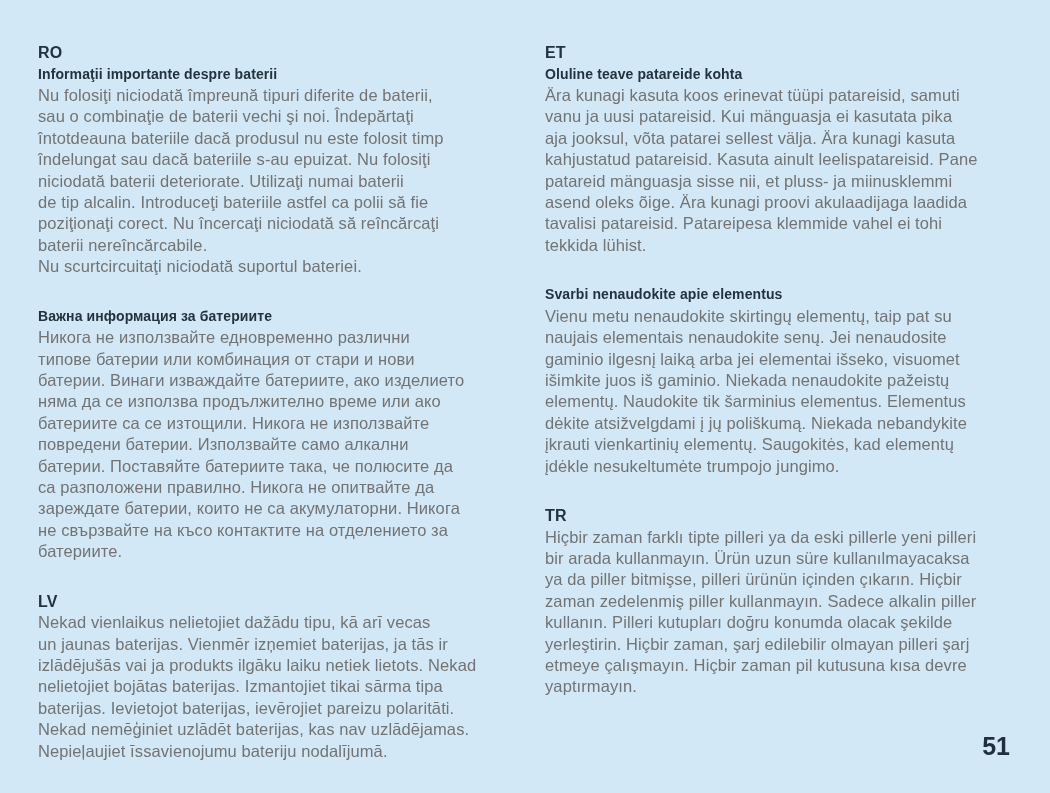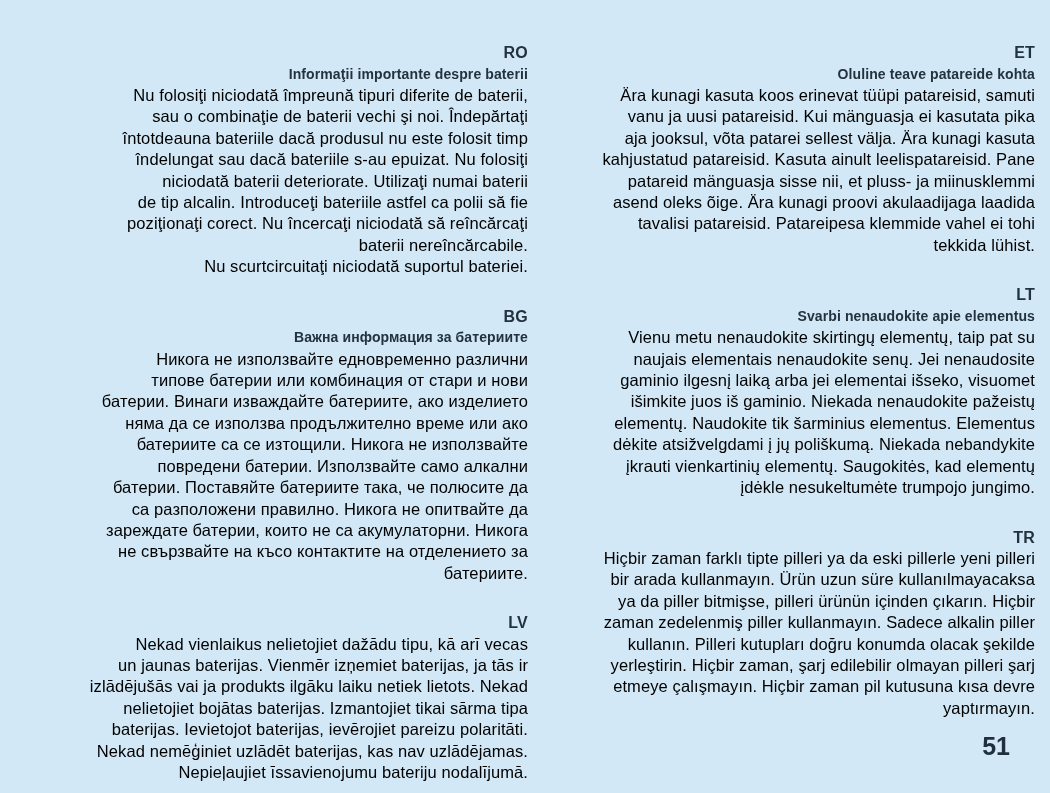--- a/index.html
+++ b/index.html
@@ -18,40 +18,40 @@
   }
   .columns {
     display: flex;
     gap: 28px;
   }
   .col {
     width: 490px;
     flex: 0 0 490px;
   }
   .col.right { margin-left: -11px; }
-  .section { margin-bottom: 28px; text-align: right; }
+  .section { margin-bottom: 28px; }
   .lang-code {
     font-weight: 700;
     font-size: 16px;
     line-height: 21.5px;
     color: #22323e;
     letter-spacing: 0.2px;
   }
   .section-title {
     font-weight: 700;
     font-size: 14px;
     line-height: 21.5px;
     color: #22323e;
     letter-spacing: 0.1px;
   }
   .section-body {
     font-weight: 400;
     font-size: 16.5px;
     line-height: 21.4px;
-    color: #000000;
+    color: #737373;
     white-space: pre-line;
     letter-spacing: 0.1px;
   }
   .page-number {
     position: absolute;
     right: 40px;
     bottom: 32px;
     font-weight: 700;
     font-size: 25px;
     color: #1f2f3b;
@@ -71,21 +71,20 @@
 sau o combinaţie de baterii vechi şi noi. Îndepărtaţi
 întotdeauna bateriile dacă produsul nu este folosit timp
 îndelungat sau dacă bateriile s-au epuizat. Nu folosiţi
 niciodată baterii deteriorate. Utilizaţi numai baterii
 de tip alcalin. Introduceţi bateriile astfel ca polii să fie
 poziţionaţi corect. Nu încercaţi niciodată să reîncărcaţi
 baterii nereîncărcabile.
 Nu scurtcircuitaţi niciodată suportul bateriei.</div>
       </div>
       <div class="section">
-        <div class="lang-code">BG</div>
         <div class="section-title">Важна информация за батериите</div>
         <div class="section-body">Никога не използвайте едновременно различни
 типове батерии или комбинация от стари и нови
 батерии. Винаги изваждайте батериите, ако изделието
 няма да се използва продължително време или ако
 батериите са се изтощили. Никога не използвайте
 повредени батерии. Използвайте само алкални
 батерии. Поставяйте батериите така, че полюсите да
 са разположени правилно. Никога не опитвайте да
 зареждате батерии, които не са акумулаторни. Никога
@@ -111,21 +110,20 @@
         <div class="section-body">Ära kunagi kasuta koos erinevat tüüpi patareisid, samuti
 vanu ja uusi patareisid. Kui mänguasja ei kasutata pika
 aja jooksul, võta patarei sellest välja. Ära kunagi kasuta
 kahjustatud patareisid. Kasuta ainult leelispatareisid. Pane
 patareid mänguasja sisse nii, et pluss- ja miinusklemmi
 asend oleks õige. Ära kunagi proovi akulaadijaga laadida
 tavalisi patareisid. Patareipesa klemmide vahel ei tohi
 tekkida lühist.</div>
       </div>
       <div class="section">
-        <div class="lang-code">LT</div>
         <div class="section-title">Svarbi nenaudokite apie elementus</div>
         <div class="section-body">Vienu metu nenaudokite skirtingų elementų, taip pat su
 naujais elementais nenaudokite senų. Jei nenaudosite
 gaminio ilgesnį laiką arba jei elementai išseko, visuomet
 išimkite juos iš gaminio. Niekada nenaudokite pažeistų
 elementų. Naudokite tik šarminius elementus. Elementus
 dėkite atsižvelgdami į jų poliškumą. Niekada nebandykite
 įkrauti vienkartinių elementų. Saugokitės, kad elementų
 įdėkle nesukeltumėte trumpojo jungimo.</div>
       </div>

